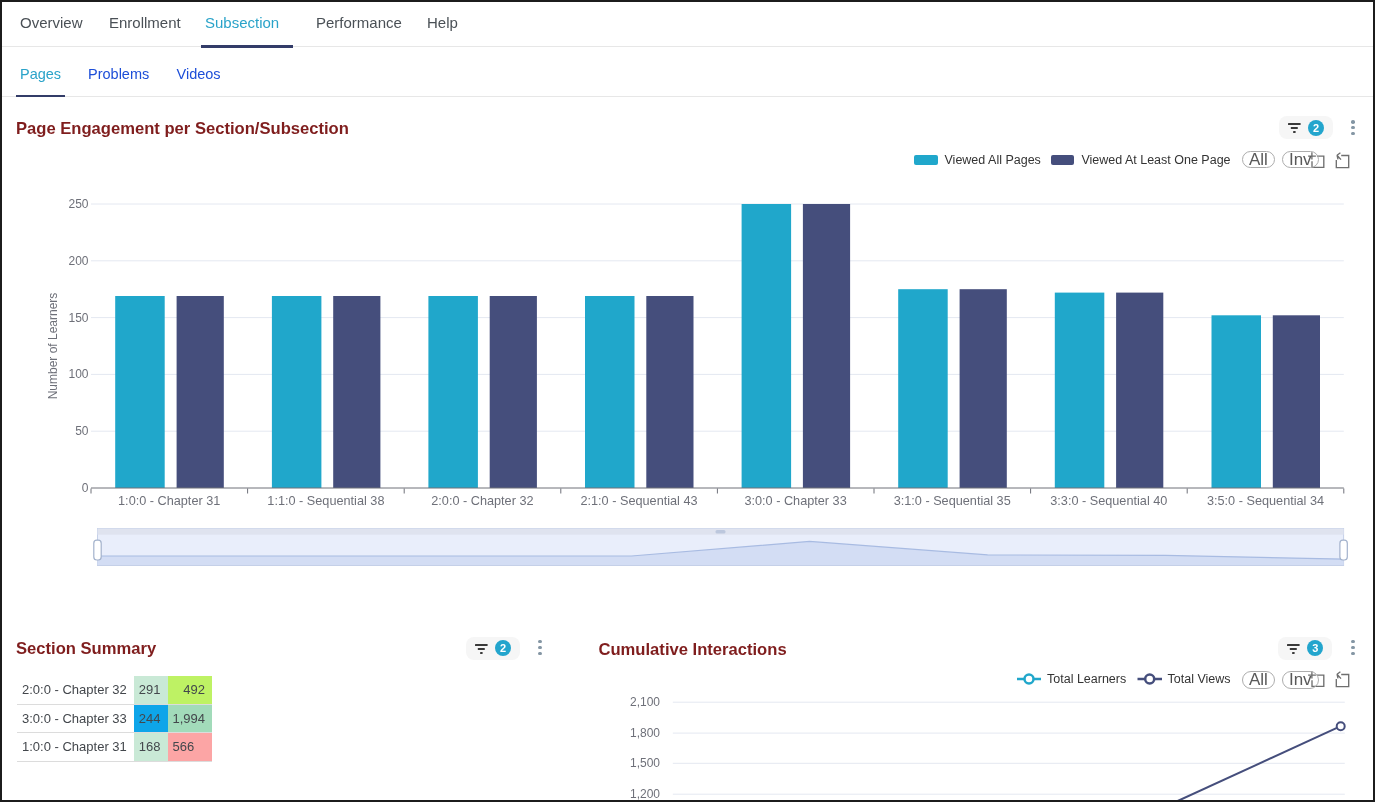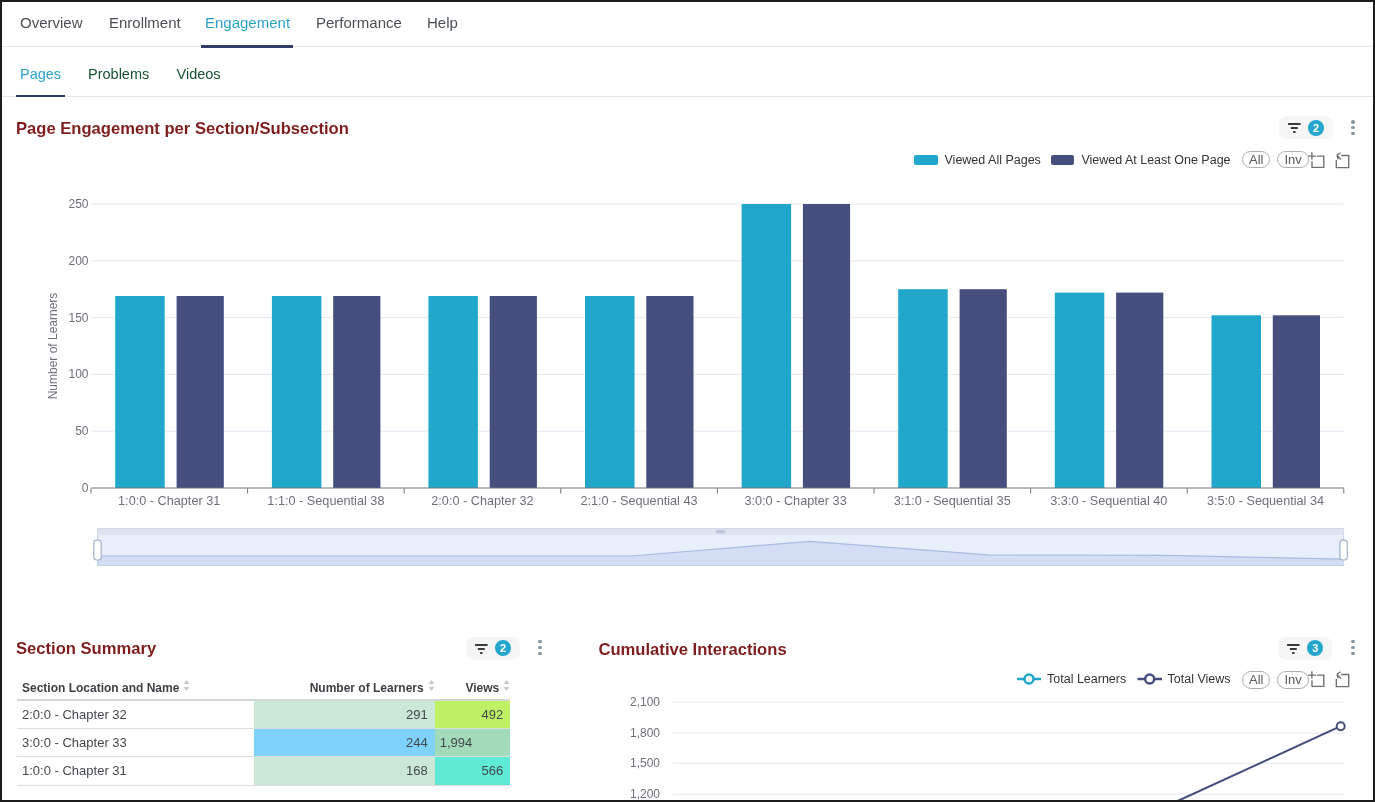--- a/index.html
+++ b/index.html
@@ -1,42 +1,42 @@
 <!DOCTYPE html>
 <html><head>
 <meta charset="utf-8">
 <style>
 * { margin:0; padding:0; box-sizing:border-box; }
 html,body { width:1375px; height:802px; background:#fff; font-family:"Liberation Sans", sans-serif; overflow:hidden; }
 .abs { position:absolute; }
 .navitem { position:absolute; top:14px; font-size:15px; color:#4a5056; white-space:nowrap; }
-.tabitem { position:absolute; top:66px; font-size:14.5px; color:#14532d; white-space:nowrap; }
+.tabitem { position:absolute; top:66px; font-size:14.5px; color:#1d4ed8; white-space:nowrap; }
 .teal { color:#2aa3c9; }
 .cardtitle { position:absolute; font-size:16.6px; font-weight:700; color:#7f1d1d; white-space:nowrap; }
 .fbadge { position:absolute; width:54px; height:23px; background:#f6f6f6; border-radius:8px; }
 .fbadge svg { position:absolute; left:9px; top:4px; }
 .fcirc { position:absolute; left:29px; top:3.5px; width:16px; height:16px; border-radius:50%; background:#23a5cd; color:#fff; font-size:11px; font-weight:700; text-align:center; line-height:16px; }
 .kebab { position:absolute; width:4px; }
 .kebab div { width:3.6px; height:3.6px; border-radius:50%; background:#8496a4; margin-bottom:2.3px; }
 .legrow { position:absolute; display:flex; align-items:center; font-size:12.5px; color:#333; white-space:nowrap; }
 .sw { width:23.5px; height:10px; border-radius:2px; margin-right:7px; }
-.pill { border:1px solid #adadad; border-radius:9px; color:#595959; font-size:13px; height:17.5px; line-height:15.5px; padding:0 6px; margin-left:9px; }
+.pill { border:1px solid #adadad; border-radius:9px; color:#595959; font-size:17px; height:17.5px; line-height:15.5px; padding:0 6px; margin-left:9px; }
 table.sum { position:absolute; left:17px; top:676px; border-collapse:collapse; font-size:13px; color:#43474c; }
 table.sum th { font-size:12px; }
 table.sum th:first-child { padding-left:5px; }
 table.sum th { font-weight:700; color:#3e4247; text-align:left; padding:0; height:24px; vertical-align:middle; }
 table.sum td { height:28.4px; padding:0 7px 0 5px; border-bottom:1px solid #dcdcdc; }
 .sorti { display:inline-block; vertical-align:1px; margin-left:4px; }
 </style>
 </head>
 <body>
 
 <span class="navitem" style="left:20px">Overview</span>
 <span class="navitem" style="left:109px">Enrollment</span>
-<span class="navitem teal" style="left:205px">Engagement</span>
+<span class="navitem teal" style="left:205px">Subsection</span>
 <span class="navitem" style="left:316px">Performance</span>
 <span class="navitem" style="left:427px">Help</span>
 <div class="abs" style="left:2px; right:2px; top:46px; height:1px; background:#e7e7e7"></div>
 <div class="abs" style="left:200.8px; top:45.3px; width:92.4px; height:2.5px; background:#333c68"></div>
 
 <span class="tabitem teal" style="left:20px">Pages</span>
 <span class="tabitem" style="left:88px">Problems</span>
 <span class="tabitem" style="left:176.5px">Videos</span>
 <div class="abs" style="left:2px; right:2px; top:96px; height:1px; background:#e7e7e7"></div>
 <div class="abs" style="left:16.4px; top:94.6px; width:48.4px; height:2.8px; background:#333c68"></div>
@@ -176,48 +176,34 @@
   <div class="fcirc">2</div>
 </div>
 <div class="kebab" style="left:538.4px; top:639.8px">
     <div></div>
     <div></div>
     <div></div>
   </div>
 
 <table class="sum">
   <tbody>
-      <tr style="border-bottom:2px solid #d5d5d5">
-    <th style="width:237.4px">Section Location and Name<svg class="sorti" width="7" height="11" viewBox="0 0 7 11">
-            <path d="M3.5 0 L6.5 4 H0.5 Z" fill="#c9c9c9"></path>
-            <path d="M3.5 11 L6.5 7 H0.5 Z" fill="#c9c9c9"></path>
-          </svg></th>
-    <th style="width:180.3px; text-align:right">Number of Learners<svg class="sorti" width="7" height="11" viewBox="0 0 7 11">
-            <path d="M3.5 0 L6.5 4 H0.5 Z" fill="#c9c9c9"></path>
-            <path d="M3.5 11 L6.5 7 H0.5 Z" fill="#c9c9c9"></path>
-          </svg></th>
-    <th style="width:75.6px; text-align:right">Views<svg class="sorti" width="7" height="11" viewBox="0 0 7 11">
-            <path d="M3.5 0 L6.5 4 H0.5 Z" fill="#c9c9c9"></path>
-            <path d="M3.5 11 L6.5 7 H0.5 Z" fill="#c9c9c9"></path>
-          </svg></th>
-  </tr>
   <tr>
     <td>2:0:0 - Chapter 32</td>
     <td style="background:#c9e9d6; text-align:right">291</td>
     <td style="background:#bef264; text-align:right">492</td>
   </tr>
   <tr>
     <td>3:0:0 - Chapter 33</td>
-    <td style="background:#7dd3fc; text-align:right">244</td>
+    <td style="background:#0ea5e9; text-align:right">244</td>
     <td style="background:#a2dbba; text-align:left">1,994</td>
   </tr>
   <tr>
     <td>1:0:0 - Chapter 31</td>
     <td style="background:#c9e9d6; text-align:right">168</td>
-    <td style="background:#5eead4; text-align:right">566</td>
+    <td style="background:#fca5a5; ">566</td>
   </tr>
 </tbody>
   </table>
 
 <span class="cardtitle" style="left:598.5px; top:640px">Cumulative Interactions</span>
 <div class="fbadge" style="left:1278.4px; top:636.5px">
   <svg width="14" height="14" viewBox="0 0 14 14">
       <rect x="0" y="3" width="12.6" height="1.9" rx="0.5" fill="#3a3a3a"></rect>
       <rect x="2.8" y="7" width="7" height="1.9" rx="0.5" fill="#3a3a3a"></rect>
       <rect x="5.1" y="11" width="2.5" height="1.9" rx="0.5" fill="#3a3a3a"></rect>

